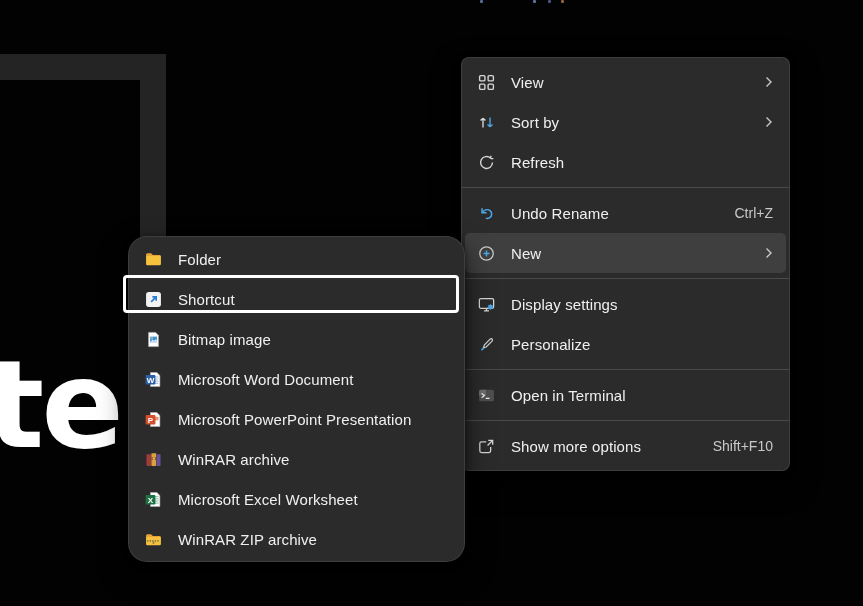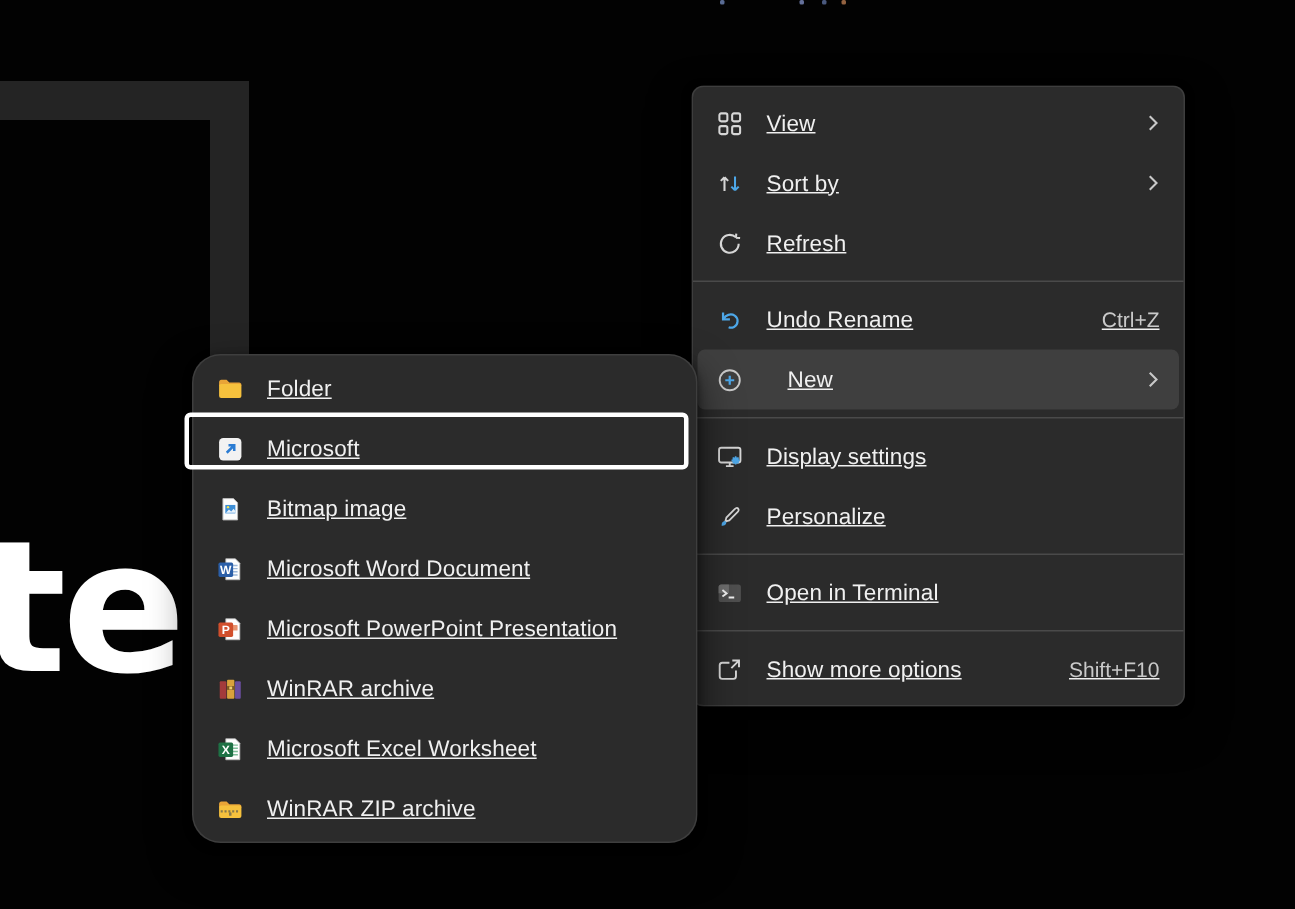--- a/index.html
+++ b/index.html
@@ -22,23 +22,23 @@
   
   .menu {
     position:absolute; background:#2b2b2b;
     border:1px solid rgba(255,255,255,.09); border-radius:8px;
     box-shadow:0 12px 28px rgba(0,0,0,.6), 0 2px 6px rgba(0,0,0,.5);
     color:#f0f0f0; font-size:15px;
   }
   .ctx-menu { left:461px; top:57px; width:329px; padding:4px 0; }
   .sub-menu { left:128px; top:236px; width:337px; padding:2px 0;border-radius:19px; }
   .mi {
-    height:40px; display:flex; align-items:center; padding:0 16px; cursor:default;text-decoration:underline;
-  }
-  .mi.highlight { background:#3f3f3f; border-radius:5px; margin:0 3px; padding:0 13px;gap:14px; }
+    height:40px; display:flex; align-items:center; padding:0 16px; cursor:default;
+  }
+  .mi.highlight { background:#3f3f3f; border-radius:5px; margin:0 3px; padding:0 13px; }
   .mi-icon { width:17px; height:17px; flex:0 0 17px; margin-right:16px; display:flex; align-items:center; justify-content:center; }
   .mi-icon svg { width:17px; height:17px; display:block; }
   .mi-label { flex:1 1 auto; white-space:nowrap; letter-spacing:.1px; }
   .mi-shortcut { color:#c9c9c9; font-size:14px; margin-left:12px; }
   .mi-chevron { margin-left:12px; display:flex; }
   .mi-chevron svg { width:8px; height:12px; }
   .divider { height:1px; background:#4a4a4a; margin:5px 0; }
 
   
   .selection-box {
@@ -195,21 +195,21 @@
       <span class="mi-label">Folder</span>
     </div>
 
     <div class="mi">
       <span class="mi-icon">
         <svg viewBox="0 0 16 16">
           <rect x="1" y="1" width="14" height="14" rx="2.6" fill="#f2f2f2"></rect>
           <path d="M5.8 10.2 L10.4 5.6 M6.9 5.5 h3.6 v3.6" stroke="#2b7cd3" stroke-width="1.6" fill="none"></path>
         </svg>
       </span>
-      <span class="mi-label">Microsoft</span>
+      <span class="mi-label">Shortcut</span>
     </div>
 
     <div class="mi">
       <span class="mi-icon">
         <svg viewBox="0 0 16 16">
           <path d="M3.4 1.3 h6.6 l2.6 2.6 v10.8 h-9.2z" fill="#fdfdfd" stroke="#b9b9b9" stroke-width=".6"></path>
           <rect x="4.9" y="5.3" width="6.3" height="5.3" fill="#3f8fd6"></rect>
           <path d="M5.3 10.2 l1.9-2.1 1.4 1.3 1.5-1.7 1.1 1.4 v1.1z" fill="#e9f2fb"></path>
           <circle cx="6.6" cy="6.7" r=".75" fill="#f4e04d"></circle>
         </svg>

